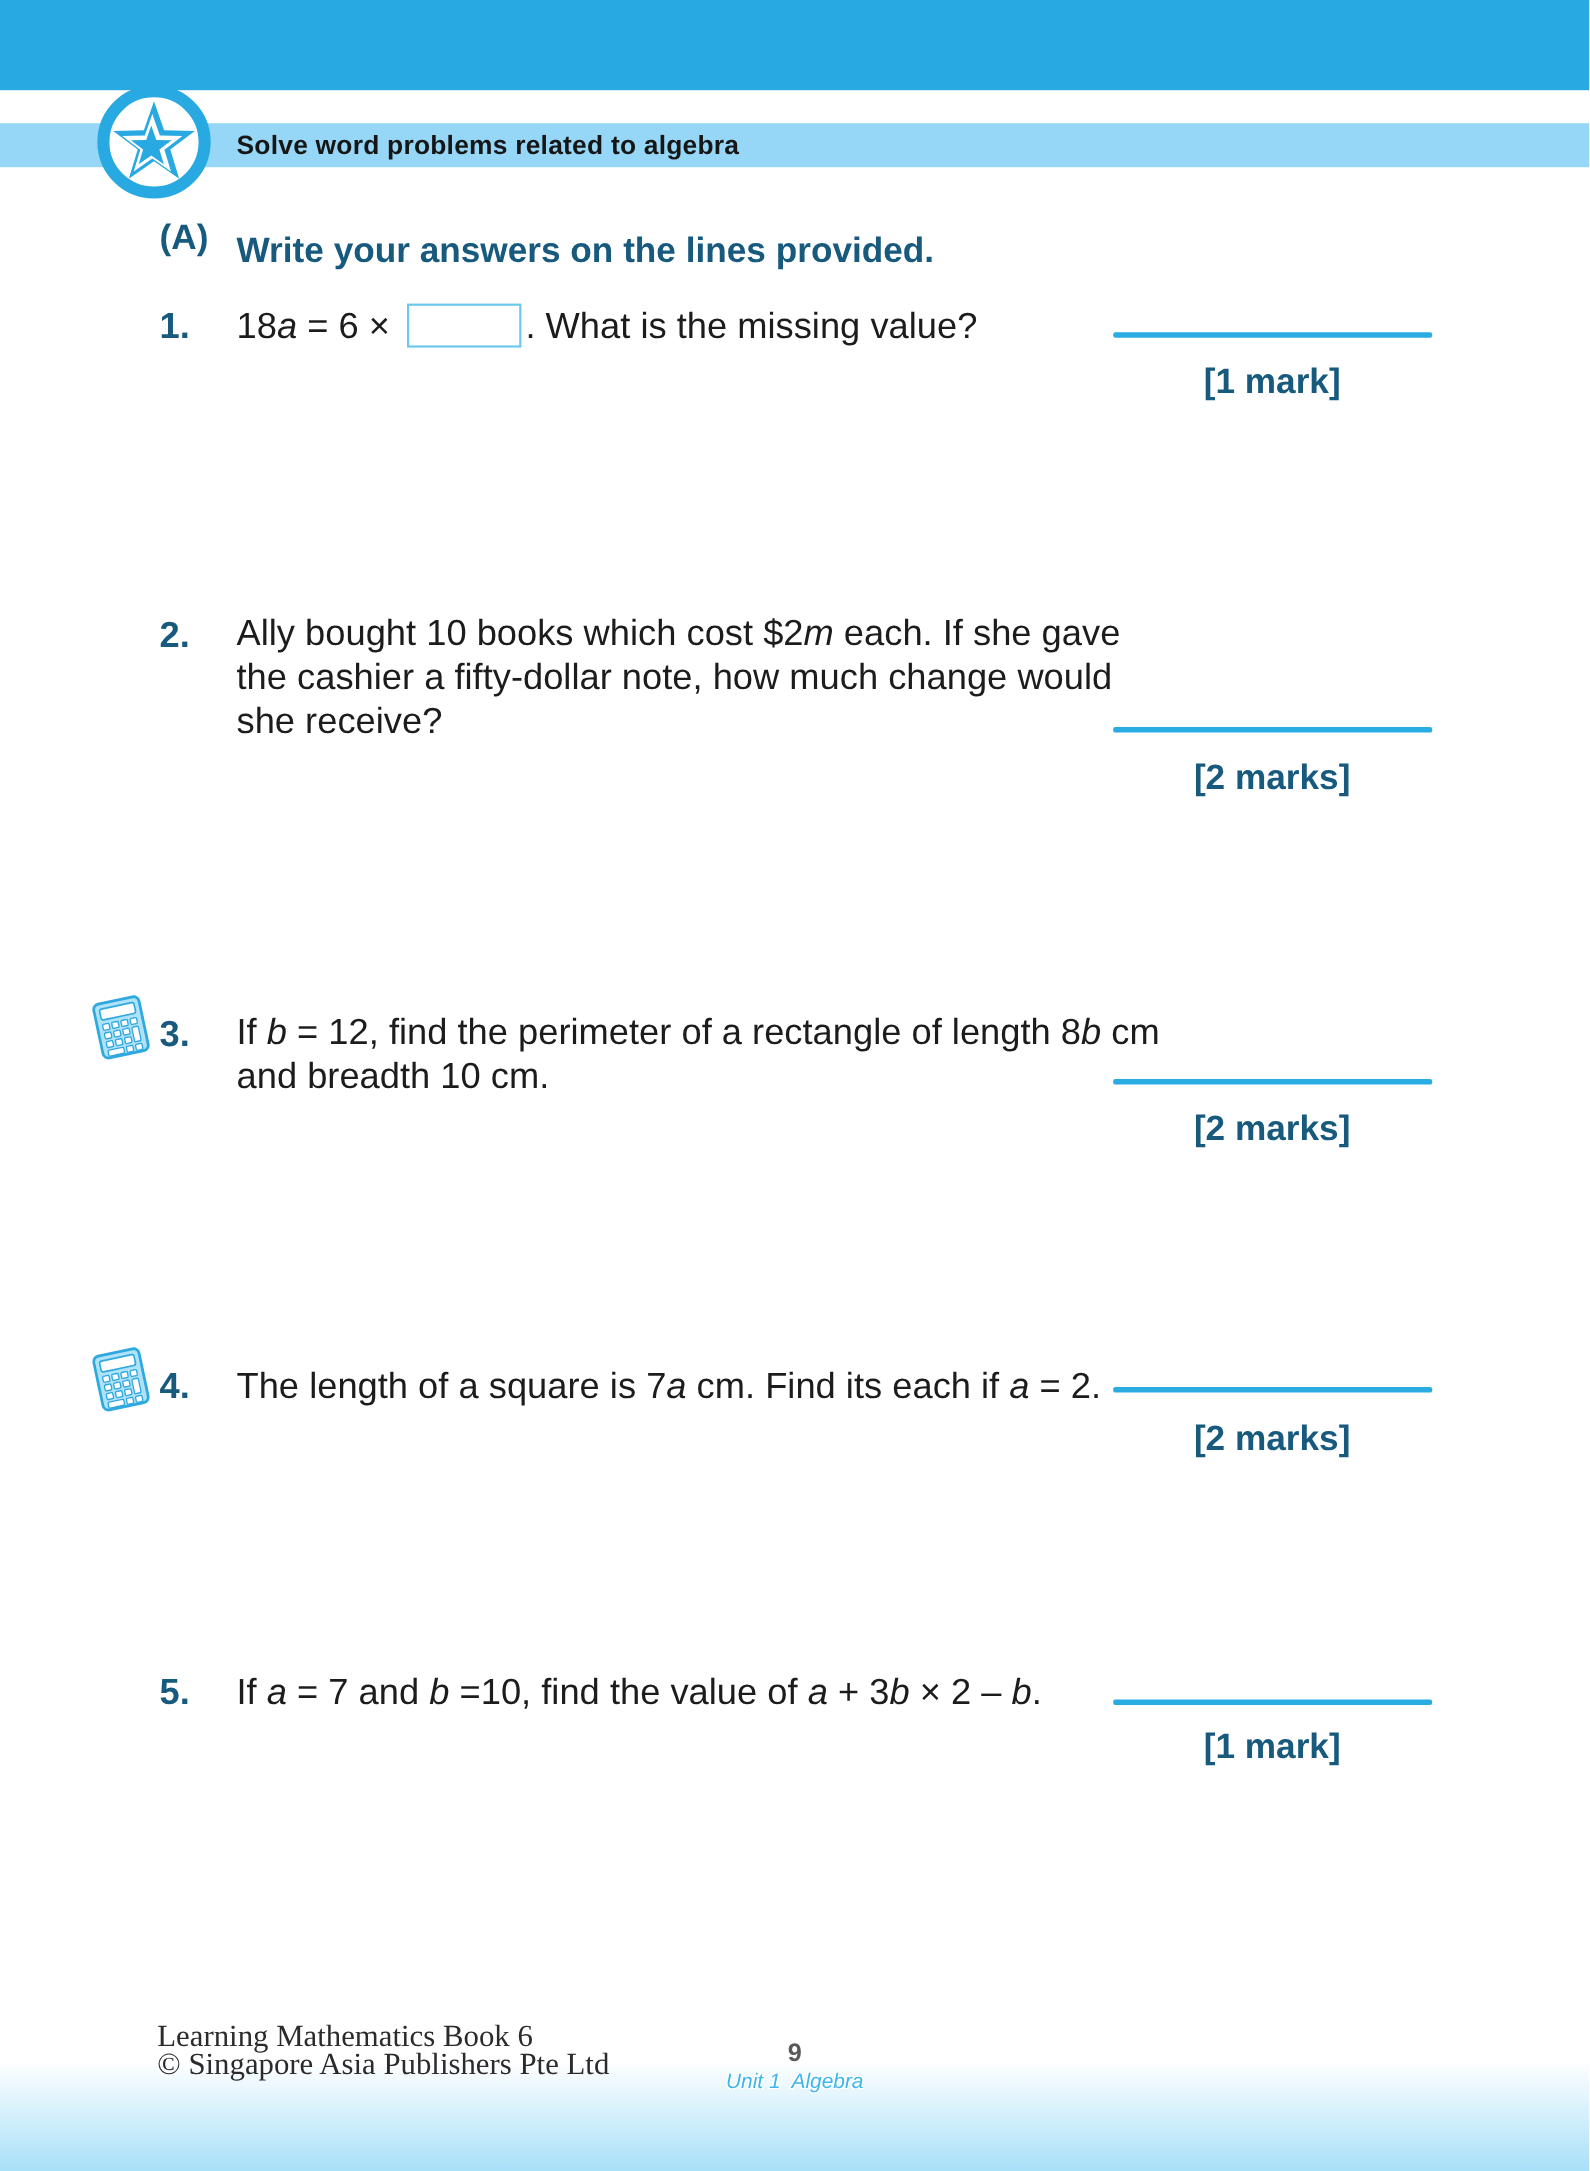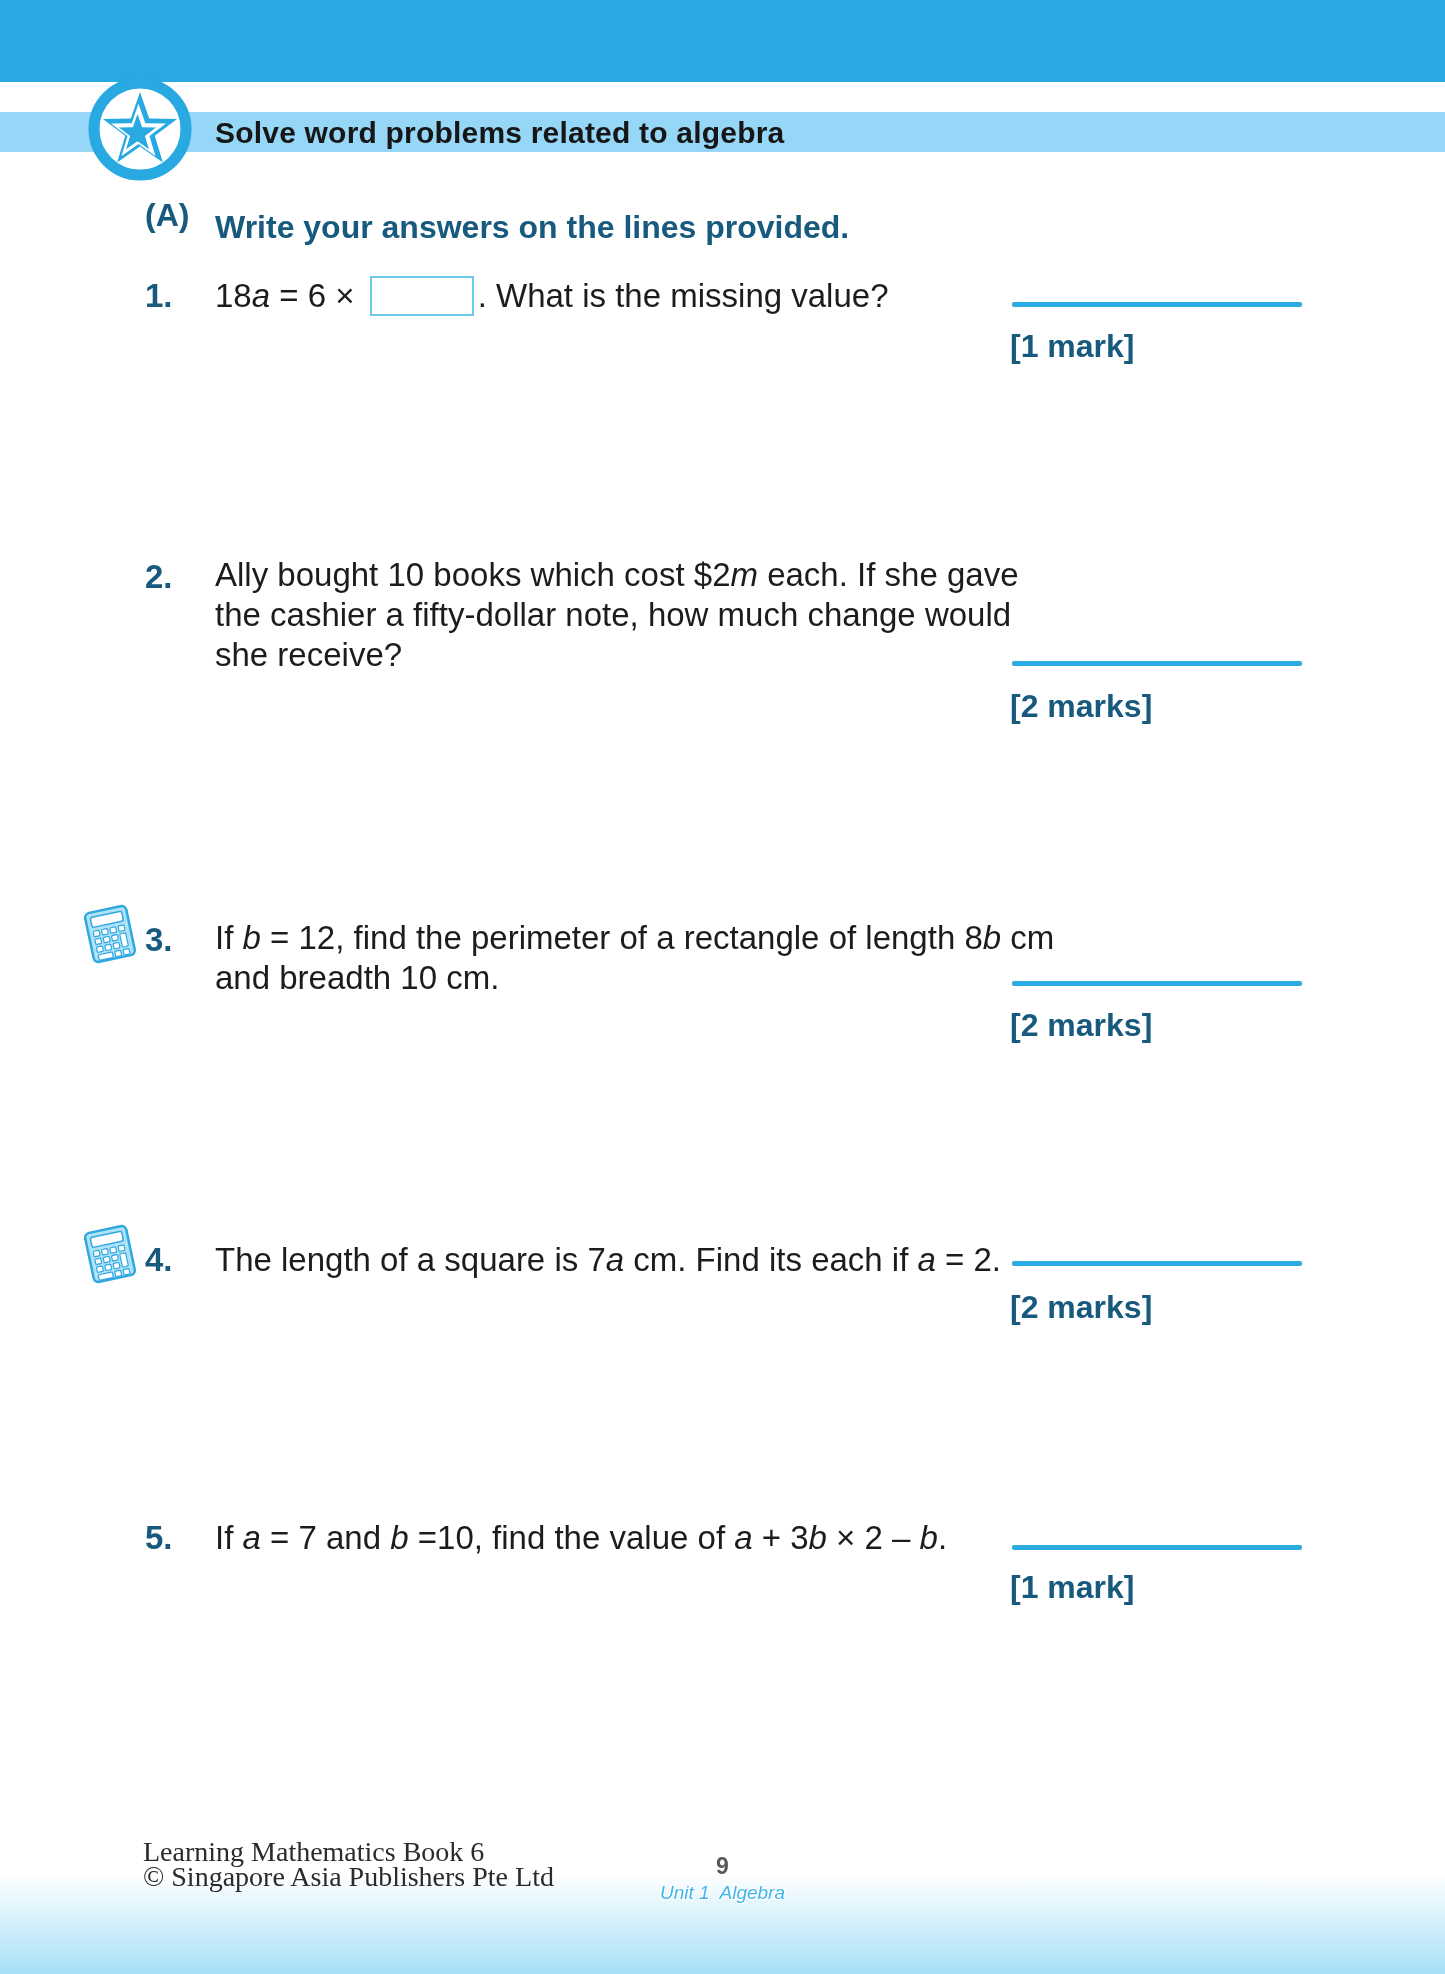--- a/index.html
+++ b/index.html
@@ -17,21 +17,21 @@
     width: 1445px; height: 82px;
     background: #29A9E1;
   }
   .titleband {
     position: absolute; left: 0; top: 112px;
     width: 1445px; height: 40px;
     background: #96D7F7;
   }
   .page-title {
     position: absolute; left: 215px; top: 113px;
-    font-size: 30px; font-weight: bold; color: #161616;
+    font-size: 24px; font-weight: bold; color: #161616;
     line-height: 40px; letter-spacing: 0.2px;
   }
   .badge { position: absolute; left: 84px; top: 74px; }
 
   
   .section-heading {
     position: absolute; left: 145px; top: 197px;
     width: 1000px; height: 42px;
     font-size: 32px; font-weight: bold; color: #175A7D;
   }
@@ -76,21 +76,21 @@
     background: #2AACE3; border-radius: 2px;
   }
   .line-1 { top: 302px; }
   .line-2 { top: 661px; }
   .line-3 { top: 981px; }
   .line-4 { top: 1261px; }
   .line-5 { top: 1545px; }
 
   .marks {
     position: absolute; left: 1010px; width: 293px;
-    text-align: left;
+    text-align: center;
     font-size: 32px; font-weight: bold; color: #175A7D;
   }
   .marks-1 { top: 328px; }
   .marks-2 { top: 688px; }
   .marks-3 { top: 1007px; }
   .marks-4 { top: 1289px; }
   .marks-5 { top: 1569px; }
 
   
   .footer-book, .footer-copyright {

